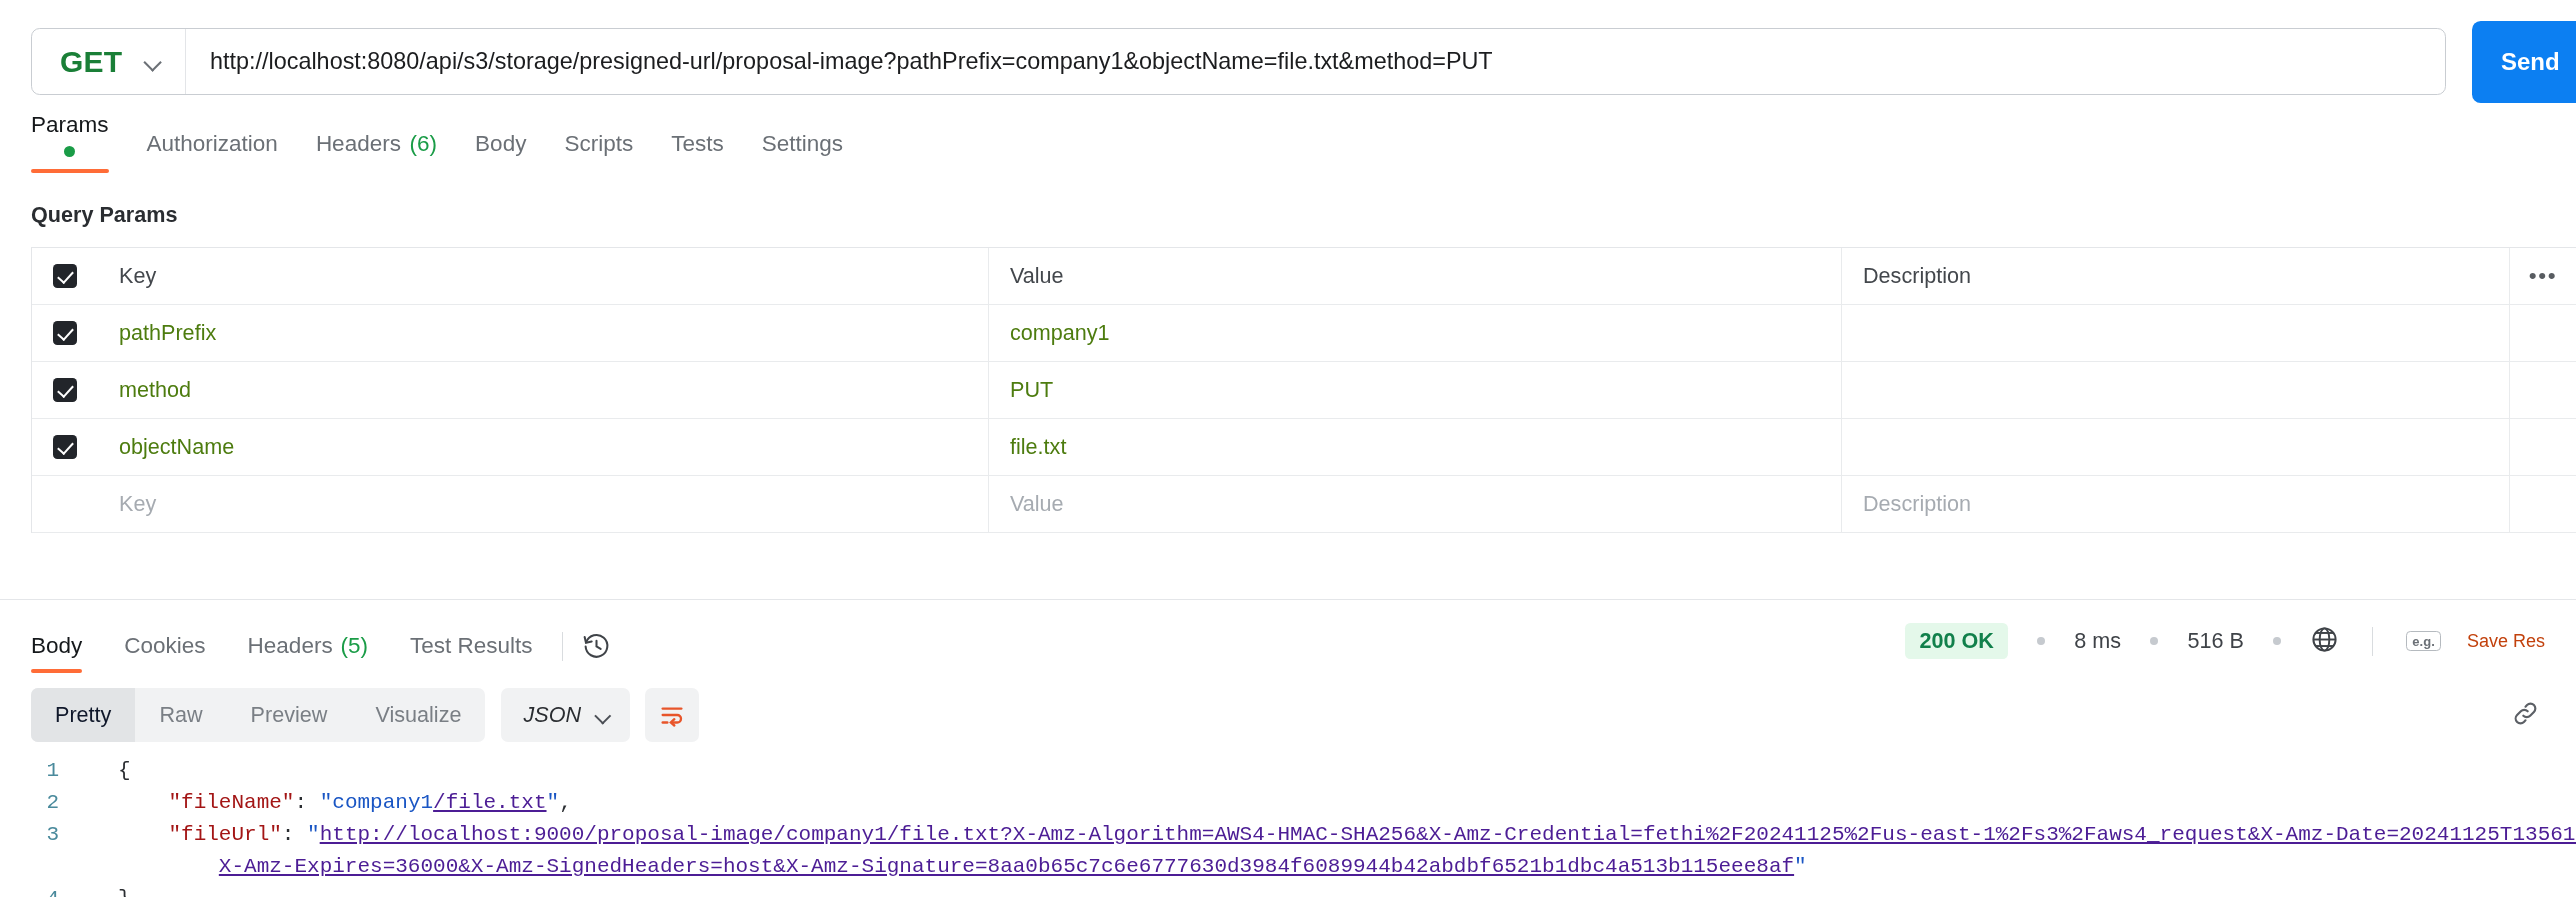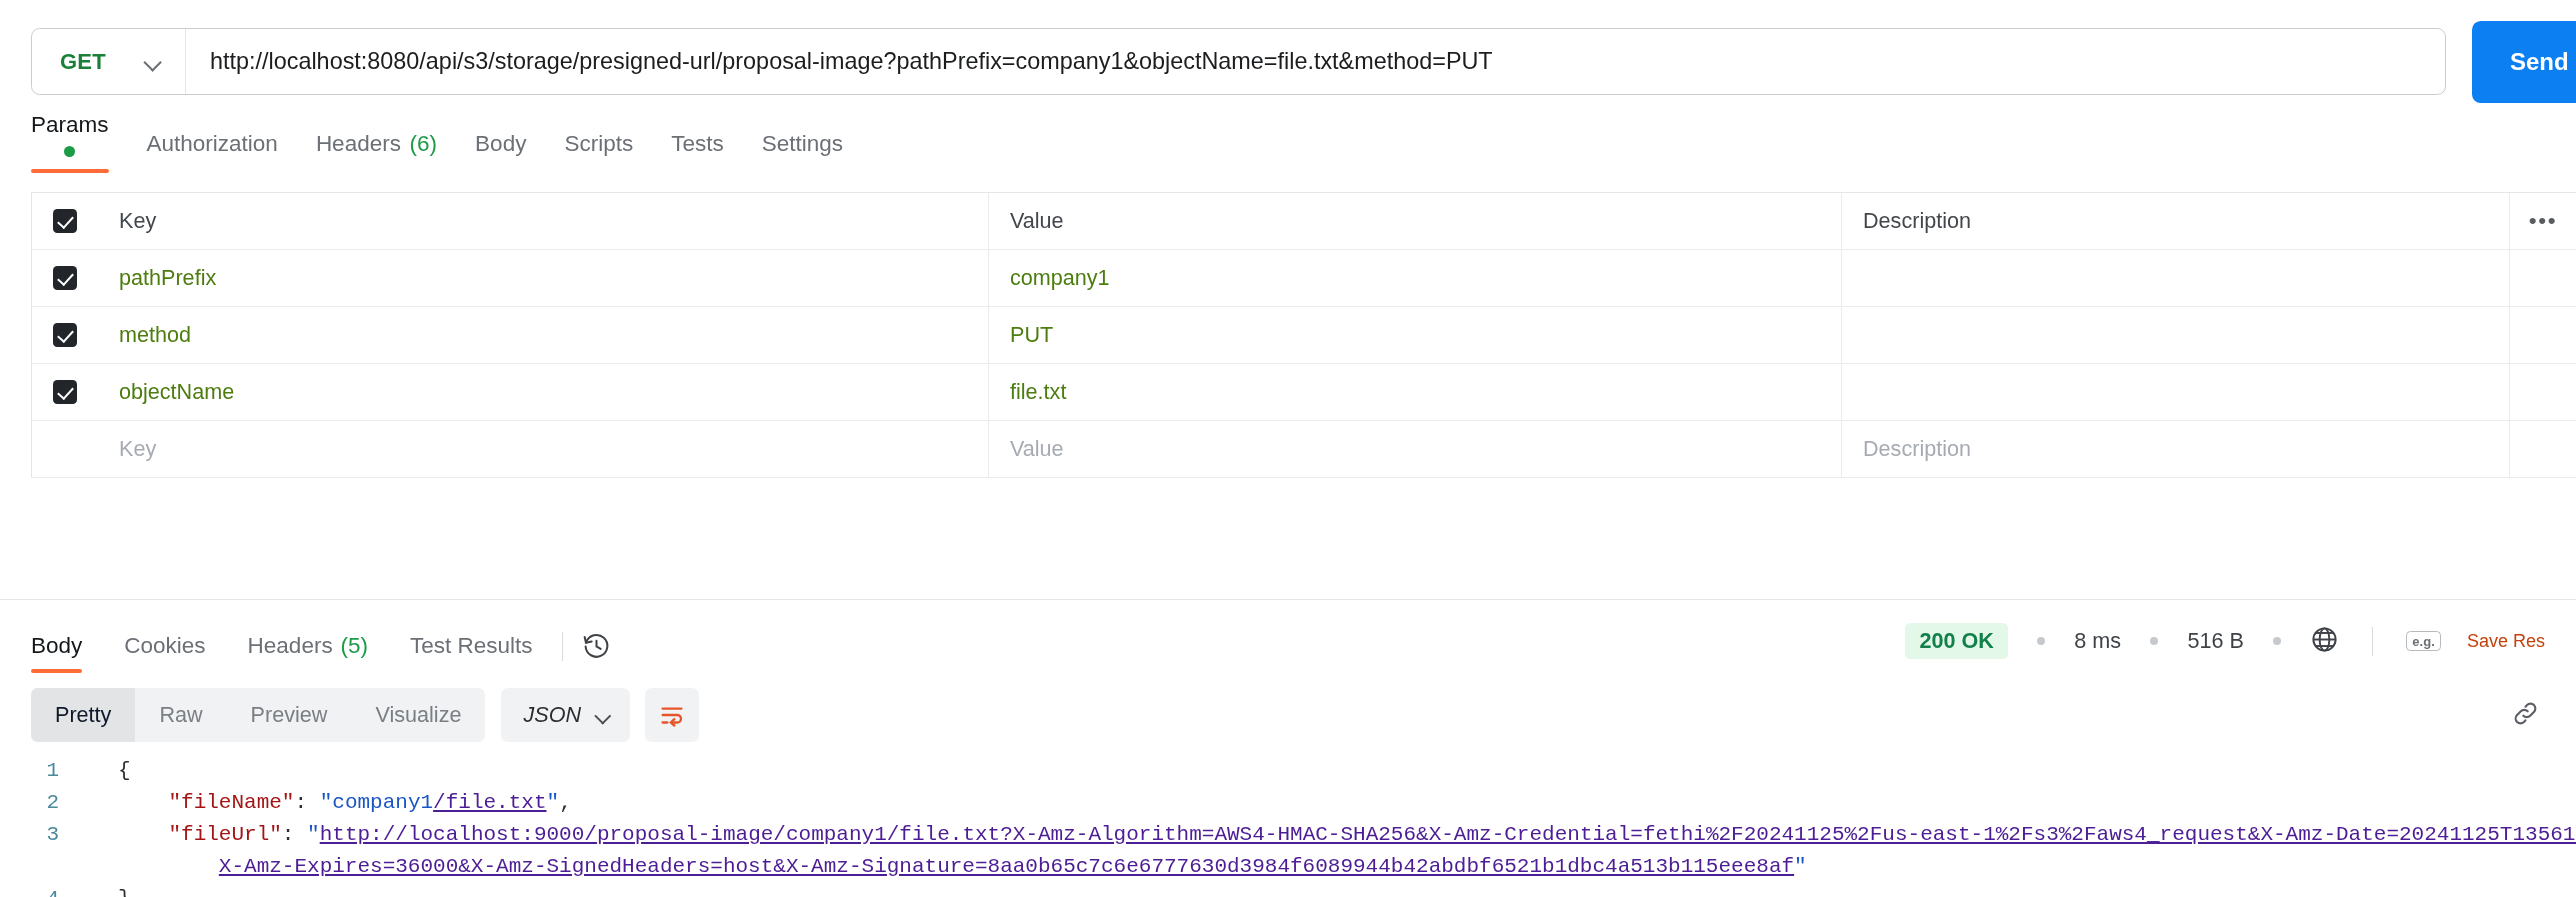--- a/index.html
+++ b/index.html
@@ -31,21 +31,21 @@
   }
   .method-select {
     display: flex; align-items: center; justify-content: space-between;
     width: 154px; min-width: 154px;
     height: 100%;
     padding: 0 22.5px 0 28px;
     cursor: pointer;
     border-right: 1.7px solid #e3e5e8;
   }
   .method-label {
-    color: #1a7f37; font-weight: 700; font-size: 22px; letter-spacing: 0.2px;
+    color: #1a7f37; font-weight: 700; font-size: 30px; letter-spacing: 0.2px;
   }
   .chev { width: 19px; height: 19px; position: relative; }
   .chev::before {
     content:""; position:absolute; left:2.6px; top:3.5px;
     width: 11.2px; height: 11.2px;
     border-right: 2.2px solid #6b7076; border-bottom: 2.2px solid #6b7076;
     transform: rotate(45deg);
   }
   .url-input {
     flex: 1 1 auto; height: 100%;
@@ -55,21 +55,21 @@
     padding: 0 24px;
   }
   .send-btn {
     margin-left: 26px;
     height: 82px;
     background: #0c7ff2;
     color: #fff;
     border: 0; border-radius: 8.7px 0 0 8.7px;
     font-family: "Liberation Sans", sans-serif;
     font-size: 24px; font-weight: 600;
-    padding: 0 38px;
+    padding: 0 29px;
     cursor: pointer;
     white-space: nowrap;
     overflow: hidden;
     width: 104px;
     text-align: left;
   }
 
   
   .req-tabs {
     display: flex; align-items: flex-end; gap: 0;
@@ -286,20 +286,21 @@
       <span>Scripts</span>
     </div>
     <div class="rtab">
       <span>Tests</span>
     </div>
     <div class="rtab">
       <span>Settings</span>
     </div>
   </div>
 
+  <div class="qp-title">Query Params</div>
 
   <div class="tbl">
 
     <div class="trow header">
       <div class="tcell c-check">
         <span class="cbx"></span>
       </div>
       <div class="tcell c-key">Key</div>
       <div class="tcell c-val">Value</div>
       <div class="tcell c-desc">Description</div>

